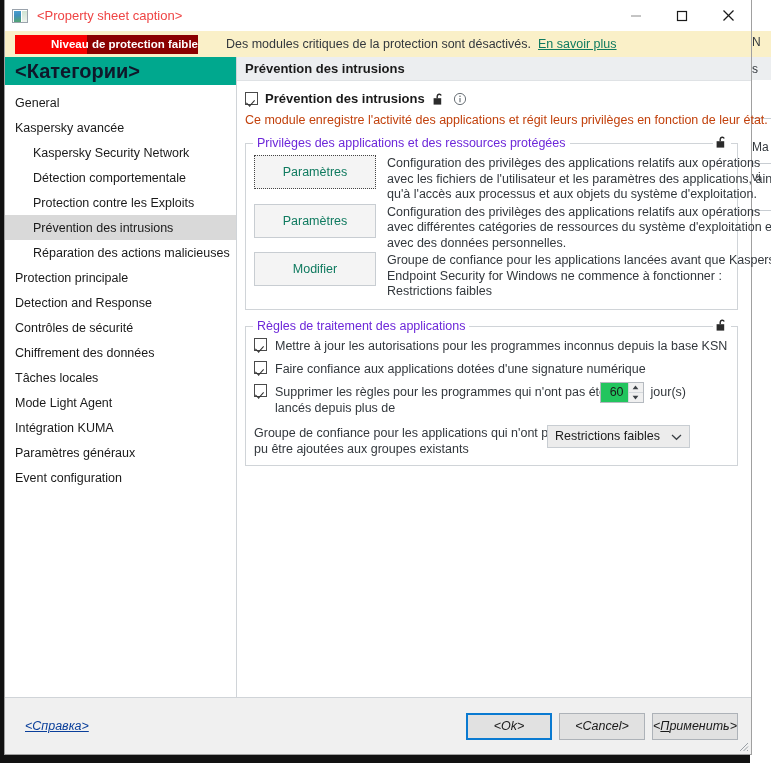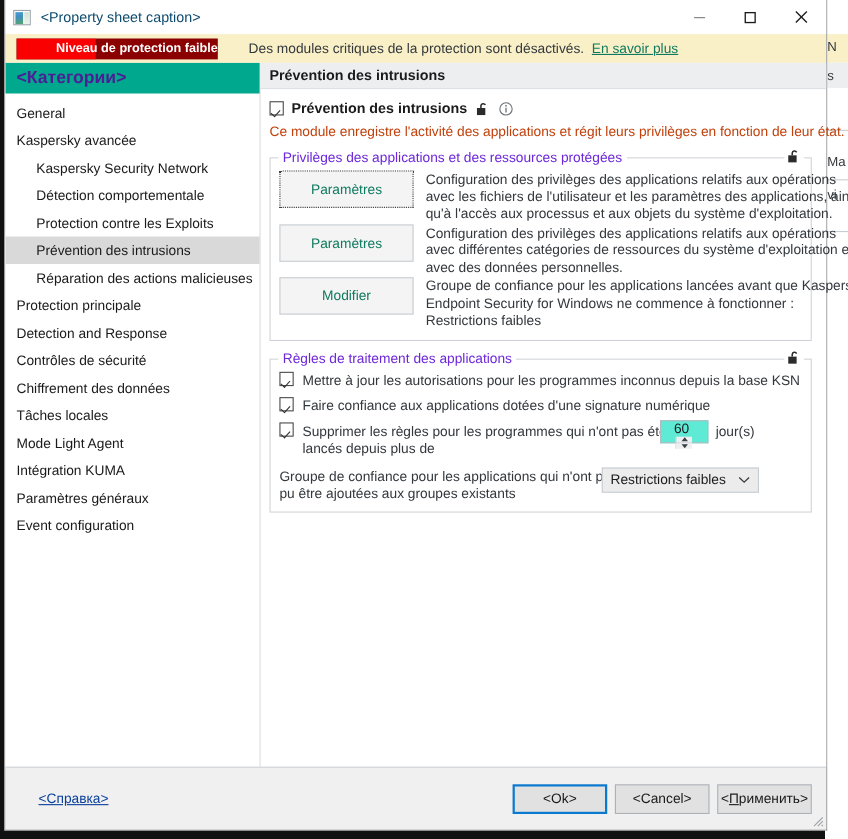--- a/index.html
+++ b/index.html
@@ -62,21 +62,21 @@
   #app-icon::before {
     content: ""; position: absolute; left: 1px; top: 1px; width: 7px; height: 11px;
     background: linear-gradient(170deg,#4b9fd0 0%, #3f8fbe 40%, #55a66b 100%);
   }
   #app-icon::after {
     content: ""; position: absolute; left: 9px; top: 1px; width: 5px; height: 11px;
     background: linear-gradient(170deg,#cfe3d2 0%, #eef3ee 100%);
   }
   #title-text {
     margin-left: 9px;
-    font-size: 13px; color: #0c4a6e;
+    font-size: 13px; color: #ef4444;
     white-space: nowrap;
   }
   #win-controls { position: absolute; right: 0; top: 0; height: 31px; display: flex; }
   .wbtn {
     width: 46px; height: 31px;
     display: flex; align-items: center; justify-content: center;
     background: #ffffff;
   }
   .wbtn svg { display: block; }
 
@@ -126,21 +126,21 @@
     border-right: 1px solid #d0d4d8;
     display: flex; flex-direction: column;
   }
   #sidebar-header {
     height: 28px; min-height: 28px;
     background: #00a88e;
     display: flex; align-items: center;
     padding-left: 10px;
   }
   #sidebar-header span {
-    font-size: 16px; font-weight: bold; color: #4c1d95;
+    font-size: 20px; font-weight: bold; color: #0f172a;
     white-space: nowrap;
   }
   #sidebar-list { padding-top: 5px; }
   .nav-item {
     height: 25px;
     display: flex; align-items: center;
     padding-left: 10px;
     font-size: 12.5px; color: #1a1a1a;
     white-space: nowrap; cursor: default;
   }
@@ -228,24 +228,23 @@
   .crow .ctext { font-size: 12.5px; color: #33383d; line-height: 16px; }
   .crow .ctext div { white-space: nowrap; }
 
   #rule3 { position: relative; }
   #spinner-wrap {
     position: absolute; right: 43px; top: -2px;
     display: flex; align-items: center;
   }
   #spinner {
     width: 44px; height: 21px;
-    border: 1px solid #b5bac0; background: #5eead4;
-    display: flex; align-items: center;
-    position: relative;
-    flex-direction: column;
+    border: 1px solid #b5bac0; background: #22c55e;
+    display: flex; align-items: center;
+    position: relative;
   }
   #spinner-value {
     flex: 1; text-align: right; padding-right: 4px;
     font-size: 12.5px; color: #1a1a1a;
   }
   #spinner-arrows {
     width: 15px; height: 19px;
     display: flex; flex-direction: column;
     border-left: 1px solid #d4d8dc;
   }
@@ -275,22 +274,23 @@
     cursor: pointer;
   }
   #group-select-value { flex: 1; font-size: 12.5px; color: #1a1a1a; white-space: nowrap; }
 
   
   #footer {
     height: 57px; min-height: 57px;
     background: #f0f0f0;
     border-top: 1px solid #d0d4d8;
     display: flex; align-items: center;
-    padding: 0 13px 0 30px;
-    position: relative;
+    padding: 0 13px 0 20px;
+    position: relative;
+    font-style: italic;
   }
   #help-link {
     font-size: 12.5px; color: #0a3f9b;
     text-decoration: underline; cursor: pointer;
     white-space: nowrap;
   }
   #footer-btns { margin-left: auto; display: flex; gap: 7px; }
   .fbtn {
     width: 86px; height: 27px;
     background: #e1e1e1;

